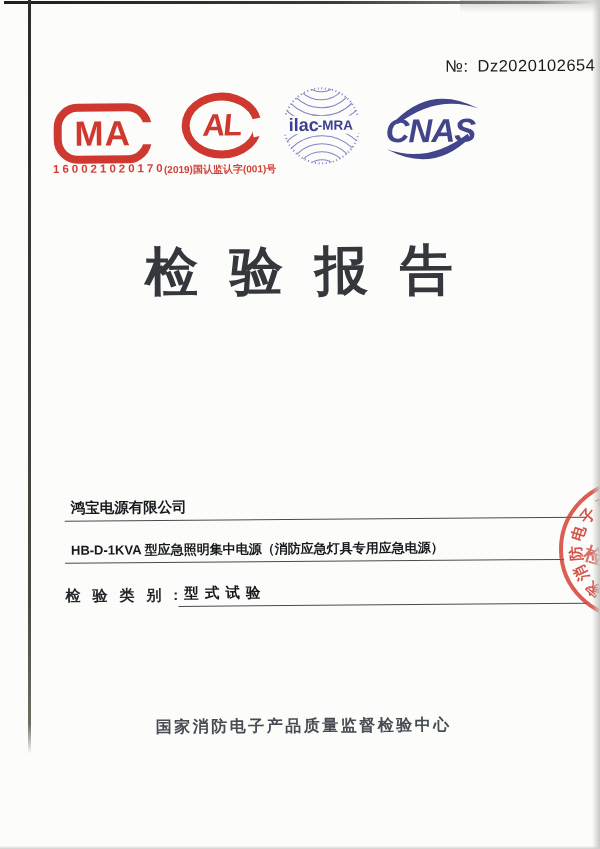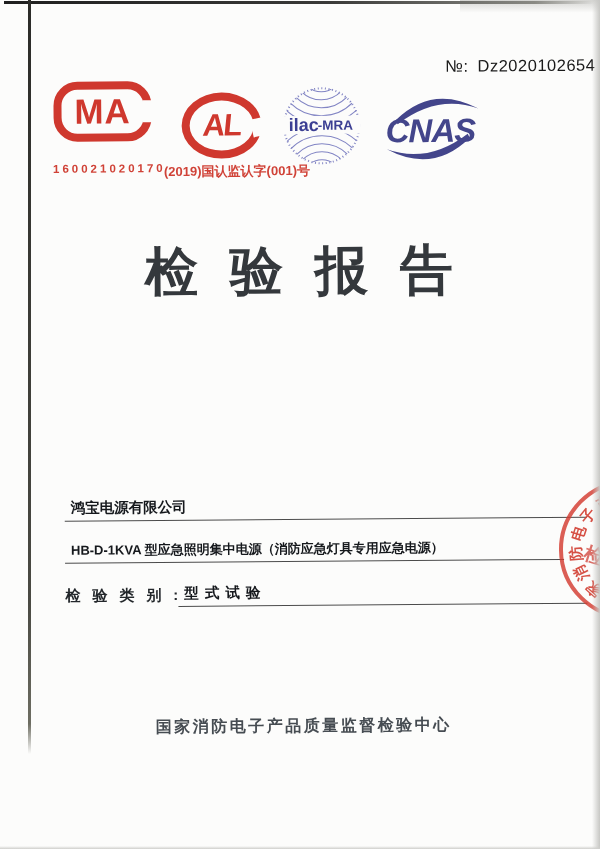--- a/index.html
+++ b/index.html
@@ -30,35 +30,35 @@
     background:linear-gradient(to top,#cfcfcc,rgba(252,252,251,0));}
   .corner-tr{position:absolute;right:0;top:0;width:140px;height:15px;z-index:3;opacity:.85;
     background:linear-gradient(to bottom,#cdcdca,rgba(252,252,251,0) 85%);}
   
   .page-content{position:absolute;inset:0;transform:rotate(-0.45deg);transform-origin:50% 50%;}
   
   .report-no{position:absolute;left:448px;top:58px;font-size:16.5px;color:#191919;
     font-weight:500;white-space:nowrap;letter-spacing:.5px;}
   .report-no .no-label{margin-right:9px;}
   
-  .cma-logo{position:absolute;left:56px;top:80px;width:98px;height:60px;
+  .cma-logo{position:absolute;left:56px;top:102px;width:98px;height:60px;
     border:8px solid var(--seal-red);border-radius:24px;}
   .cma-letters{position:absolute;inset:0;display:flex;align-items:center;justify-content:center;
     font-size:35px;font-weight:bold;color:var(--seal-red);letter-spacing:1px;}
   .cma-gap{position:absolute;right:-9px;top:50%;transform:translateY(-50%);
     width:10px;height:22px;background:var(--paper);}
   .cma-number{position:absolute;left:55px;top:161px;font-size:11.5px;font-weight:bold;
     color:var(--seal-red-soft);letter-spacing:3px;white-space:nowrap;}
   .cal-logo{position:absolute;left:184px;top:92px;width:80px;height:66px;
     border:8px solid var(--seal-red);border-radius:50%;}
   .cal-letters{position:absolute;inset:0;display:flex;align-items:center;justify-content:center;
     font-size:31px;font-weight:bold;color:var(--seal-red);letter-spacing:-2px;transform:skewX(-6deg);}
   .cal-gap{position:absolute;right:-10px;top:54%;transform:translateY(-50%) rotate(-12deg);
     width:12px;height:18px;background:var(--paper);}
-  .cal-caption{position:absolute;left:166px;top:162px;font-size:13px;font-weight:bold;
+  .cal-caption{position:absolute;left:166px;top:162px;font-size:10px;font-weight:bold;
     color:var(--seal-red-soft);white-space:nowrap;}
   .ilac-logo{position:absolute;left:284px;top:86px;width:80px;height:80px;}
   .cnas-logo{position:absolute;left:385px;top:95px;width:100px;height:70px;}
   .cnas-arc{fill:var(--cnas-blue);}
   .cnas-text{fill:var(--cnas-blue);font-family:"Liberation Sans","DejaVu Sans",sans-serif;
     font-size:33px;font-weight:bold;font-style:italic;letter-spacing:-1px;}
   .ilac-arcs{stroke:var(--ilac-blue);stroke-width:1.1;fill:none;}
   .ilac-tick{stroke:var(--ilac-blue);fill:none;}
   .ilac-band{fill:var(--paper);}
   .ilac-bold{fill:var(--ilac-ink);font-family:"Liberation Sans","DejaVu Sans",sans-serif;

